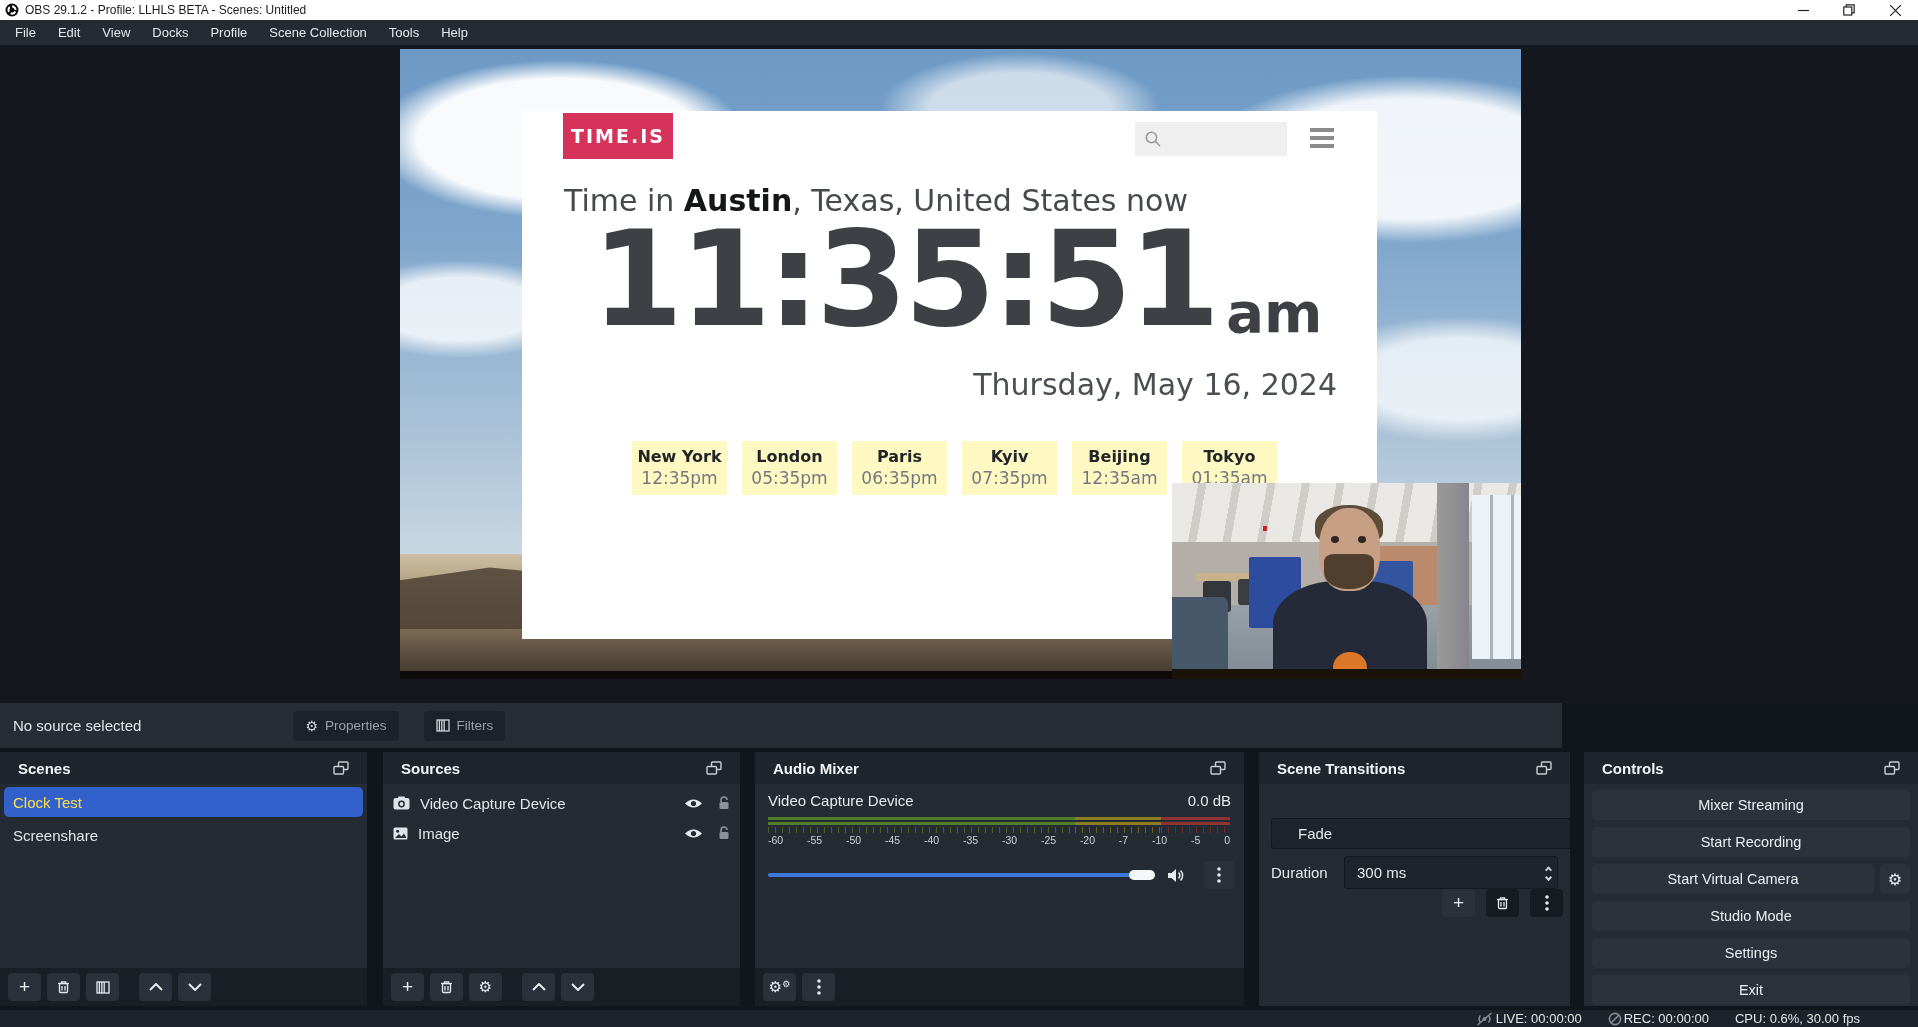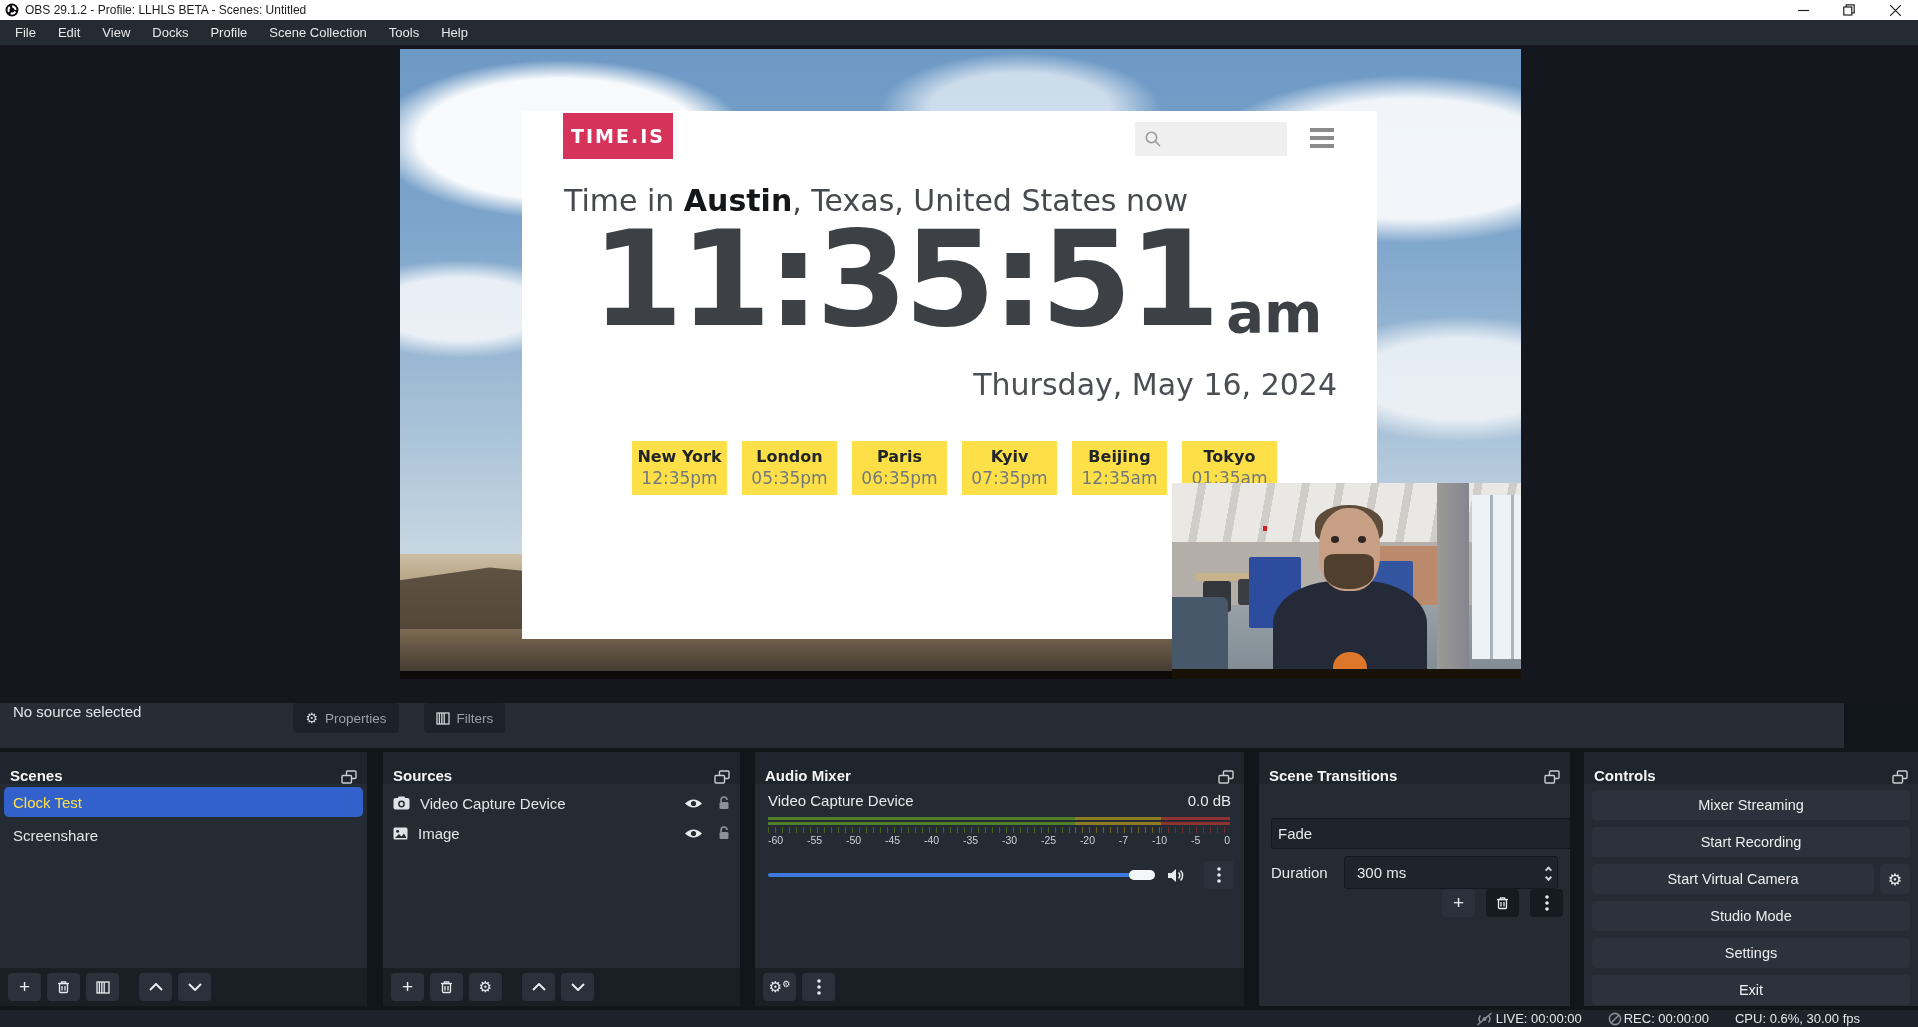--- a/index.html
+++ b/index.html
@@ -51,21 +51,21 @@
   .ti-h1 { position:absolute; left:42px; top:72px; font-size:30px; color:#46494d; white-space:nowrap; }
   .ti-h1 b { color:#141618; font-weight:bold; }
   .ti-clock { position:absolute; left:55px; top:96px; width:760px; height:138px;
               display:flex; align-items:flex-end; justify-content:center; }
   .ti-time { font-size:132px; line-height:1; font-weight:bold; color:#3d4044; letter-spacing:-4px; }
   .ti-ampm { font-size:56px; line-height:1; font-weight:bold; color:#3d4044; margin:0 0 4px 10px; }
   .ti-date { position:absolute; right:40px; top:256px; font-size:30px; color:#4b4f53; }
   .ti-sun { position:absolute; left:42px; top:298px; width:775px; font-size:16px; color:#5b5f63; white-space:nowrap; }
   .ti-sun a { color:#5b5f63; text-decoration:none; border-bottom:1px dotted #a7abb0; }
   .ti-cities { position:absolute; left:110px; top:330px; display:flex; gap:15px; }
-  .ti-city { background:#fde047; min-width:95px; padding:6px 0 7px; text-align:center; }
+  .ti-city { background:#fef9c3; min-width:95px; padding:6px 0 7px; text-align:center; }
   .ti-city .c-name { font-size:16px; font-weight:bold; color:#222528; }
   .ti-city .c-time { font-size:17px; color:#73787d; margin-top:2px; }
 
   
   .webcam { position:absolute; left:772px; top:434px; width:349px; height:196px; overflow:hidden; background:#b5b2ac; }
   .wc-ceiling { position:absolute; left:0; top:0; width:100%; height:34%;
                 background:repeating-linear-gradient(100deg, #e9e8e5 0 26px, #cfcdc8 26px 34px), #dddcd8; }
   .wc-wall { position:absolute; left:0; top:30%; width:100%; height:38%; background:#b3afa8; }
   .wc-wall-salmon { position:absolute; left:58%; top:32%; width:22%; height:30%; background:#bb8a6c; }
   .wc-windows { position:absolute; left:86%; top:6%; width:14%; height:84%;
@@ -86,38 +86,38 @@
              background:#c79f85; border-radius:46% 46% 42% 42%; }
   .wc-hair { position:absolute; left:41%; top:11%; width:19.5%; height:20%;
              background:#5e4c3b; border-radius:50% 50% 30% 30%; }
   .wc-beard { position:absolute; left:43.5%; top:36%; width:14.5%; height:18%;
               background:#503f2e; border-radius:20% 20% 46% 46%; }
   .wc-eye { position:absolute; width:2.3%; height:3.5%; background:#2e2620; border-radius:50%; top:27%; }
   .wc-logo { position:absolute; left:46%; top:86%; width:10%; height:16%; background:#dd782b; border-radius:50%; }
   .wc-bottom { position:absolute; left:0; bottom:0; width:100%; height:5%; background:#191209; }
 
   
-  .contextbar { position:absolute; left:0; top:703px; width:1844px; height:45px; background:#272d35;
-                display:flex; align-items:flex-start; }
+  .contextbar { position:absolute; left:0; top:703px; width:1562px; height:45px; background:#272d35;
+                display:flex; align-items:center; }
   .ctx-msg { font-size:15px; color:#e2e6ea; margin-left:13px; }
   .ctx-btn { height:30px; background:#1c2229; border-radius:4px; color:#9aa1a9; font-size:13.5px;
              display:flex; align-items:center; gap:7px; padding:0 12px; border:none; }
   .ctx-btn .gear { font-family:"DejaVu Sans", sans-serif; color:#cfd4d9; font-size:14px; }
   .btn-properties { margin-left:152px; }
   .btn-filters { margin-left:25px; }
 
   
   .dock { position:absolute; left:0; top:748px; width:1918px; height:262px; background:#11161b; }
   .panel { position:absolute; top:4px; height:254px; background:#252b33; display:flex; flex-direction:column; overflow:hidden; }
   .p-scenes { left:0; width:367px; }
   .p-sources { left:383px; width:357px; }
   .p-mixer { left:755px; width:489px; }
   .p-trans { left:1259px; width:311px; }
   .p-controls { left:1584px; width:334px; }
-  .panel-header { height:32px; background:#1f252c; display:flex; align-items:flex-end; padding:0 10px;
+  .panel-header { height:32px; background:#1f252c; display:flex; align-items:center; padding:0 18px;
                   font-size:15px; font-weight:bold; color:#f2f4f6; flex:0 0 auto; }
   .dock-icon { margin-left:auto; }
   .panel-body { position:relative; flex:1 1 auto; }
   .panel-toolbar { flex:0 0 auto; height:38px; background:#191f25; display:flex; align-items:center; gap:6px; padding:0 8px; }
   .tbtn { width:33px; height:28px; background:#2a313a; border:none; border-radius:4px; color:#e8ebee;
           display:flex; align-items:center; justify-content:center; font-size:19px; }
   .tb-gap { width:8px; }
 
   .scene-item { margin:3px 4px 0; height:30px; border-radius:5px; display:flex; align-items:center;
                 padding:0 9px; font-size:15px; color:#e2e6ea; }
@@ -144,21 +144,21 @@
   .mx-handle { position:absolute; right:-2px; top:-3px; width:26px; height:10px; border-radius:5px; background:#f4f6f8; }
   .mx-speaker { margin-left:14px; }
   .mx-menubtn { margin-left:auto; width:30px; height:28px; background:#2a313a; border:none; border-radius:4px;
                 display:flex; align-items:center; justify-content:center; }
   .gear2 { font-family:"DejaVu Sans", sans-serif; color:#e8ebee; font-size:15px; line-height:1; }
   .gear2 small { font-size:9px; vertical-align:top; }
 
   
   .combo { position:absolute; left:12px; top:34px; width:331px; height:31px; background:#1d242b;
            border:1px solid #141920; border-radius:3px; display:flex; align-items:center;
-           font-size:15px; color:#e6e9ec; padding-left:6px; }
+           font-size:15px; color:#e6e9ec; padding-left:26px; }
   .combo-cap { margin-left:auto; width:24px; height:100%; border-left:1px solid #141920;
                display:flex; flex-direction:column; align-items:center; justify-content:center; gap:3px; }
   .tr-duration-label { position:absolute; left:12px; top:80px; font-size:15px; color:#e6e9ec; }
   .spin { position:absolute; left:85px; top:72px; width:214px; height:33px; background:#1d242b;
           border:1px solid #141920; border-radius:3px; display:flex; align-items:center;
           font-size:15px; color:#e6e9ec; padding-left:12px; }
   .spin-caps { margin-left:auto; margin-right:6px; display:flex; flex-direction:column; gap:4px; }
   .tr-btns { position:absolute; left:0; top:105px; width:100%; display:flex; justify-content:flex-end; gap:11px; padding-right:7px; }
   .tr-btns .dark { background:#161b21; }
   .chev { display:block; width:7px; height:7px; border-right:2px solid #cfd4d9; border-bottom:2px solid #cfd4d9; }

